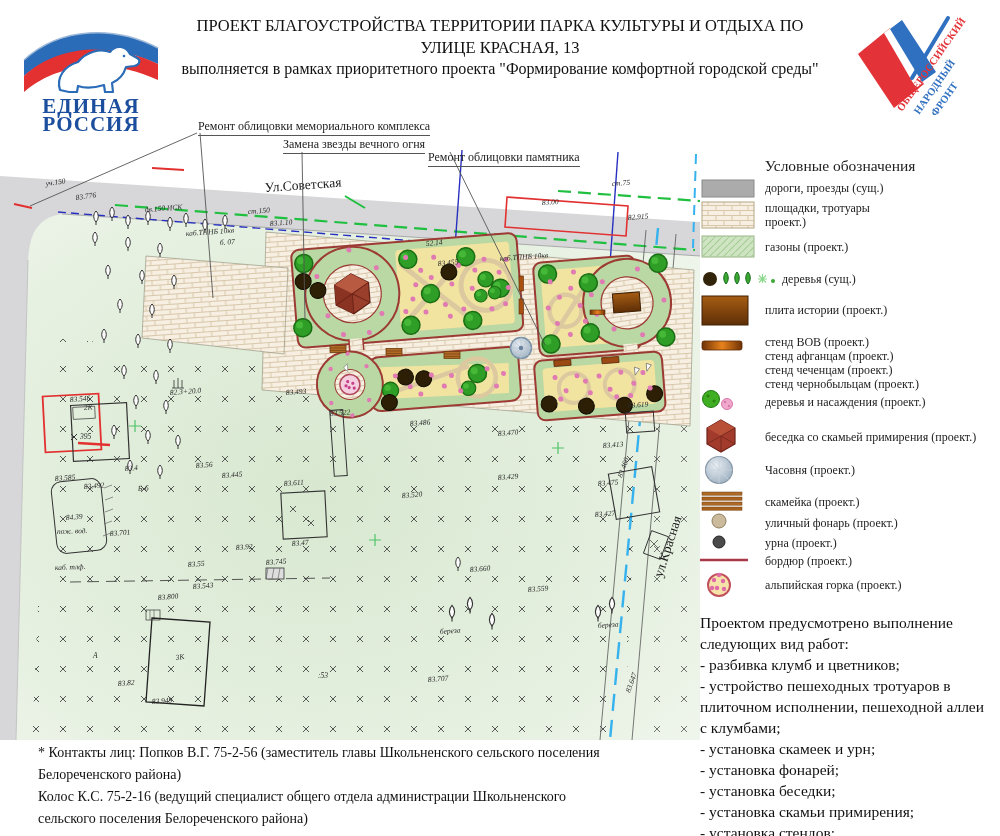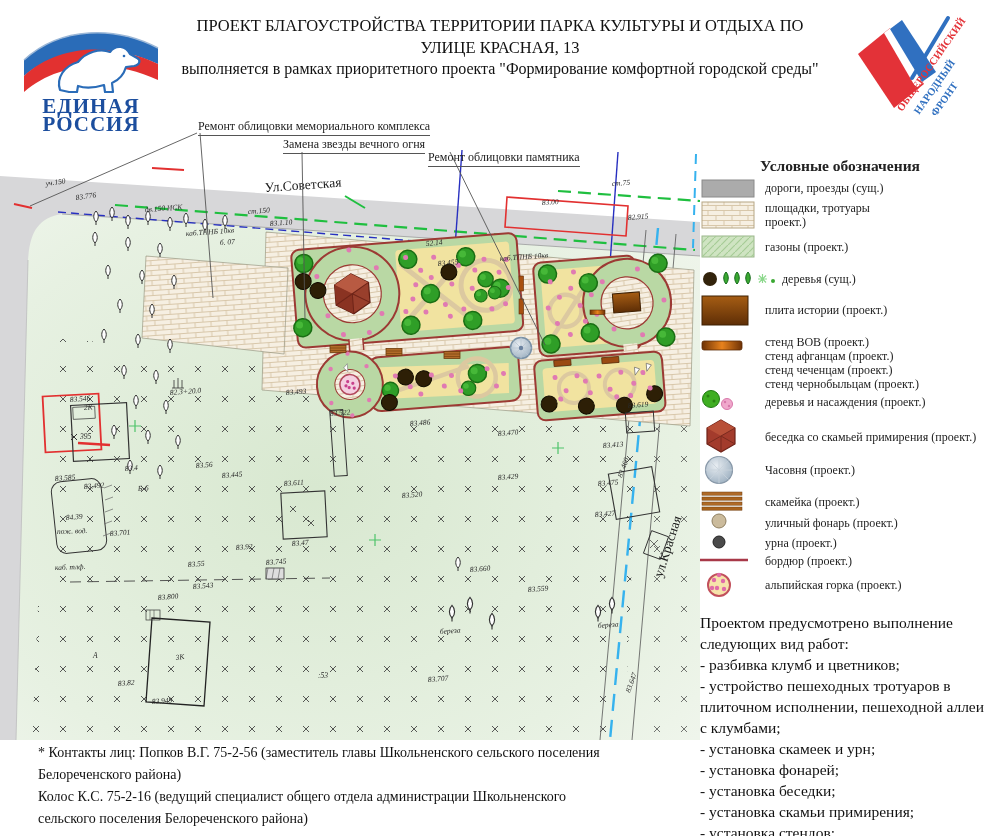--- a/index.html
+++ b/index.html
@@ -12,21 +12,21 @@
   #t1{top:16px;font-size:16.5px;}
   #t2{top:38px;font-size:16.5px;}
   #t3{top:60px;font-size:16px;text-align:center;}
   
   .ann{font-size:12px;color:#222;border-bottom:1px solid #555;padding-bottom:1px;}
   #ann1{left:198px;top:119px;}
   #ann2{left:283px;top:137px;}
   #ann3{left:428px;top:137px;margin-top:13px;}
   
   .lg{font-size:12px;color:#222;}
-  .legend-title{left:700px;top:157px;width:280px;text-align:center;font-size:15.5px;color:#222;font-weight:bold;}
+  .legend-title{left:700px;top:157px;width:280px;text-align:center;font-size:15.5px;color:#222;}
   
   .work-line{left:700px;width:344px;font-size:15.5px;line-height:21px;}
   .contact-line{left:38px;width:680px;font-size:14px;line-height:22px;}
   svg text{font-family:"Liberation Serif",serif;}
   .lb{font-style:italic;font-size:7.5px;fill:#2a2a2a;}
   .st{font-size:13.5px;fill:#1a1a1a;}
 </style>
 </head>
 <body>
 

